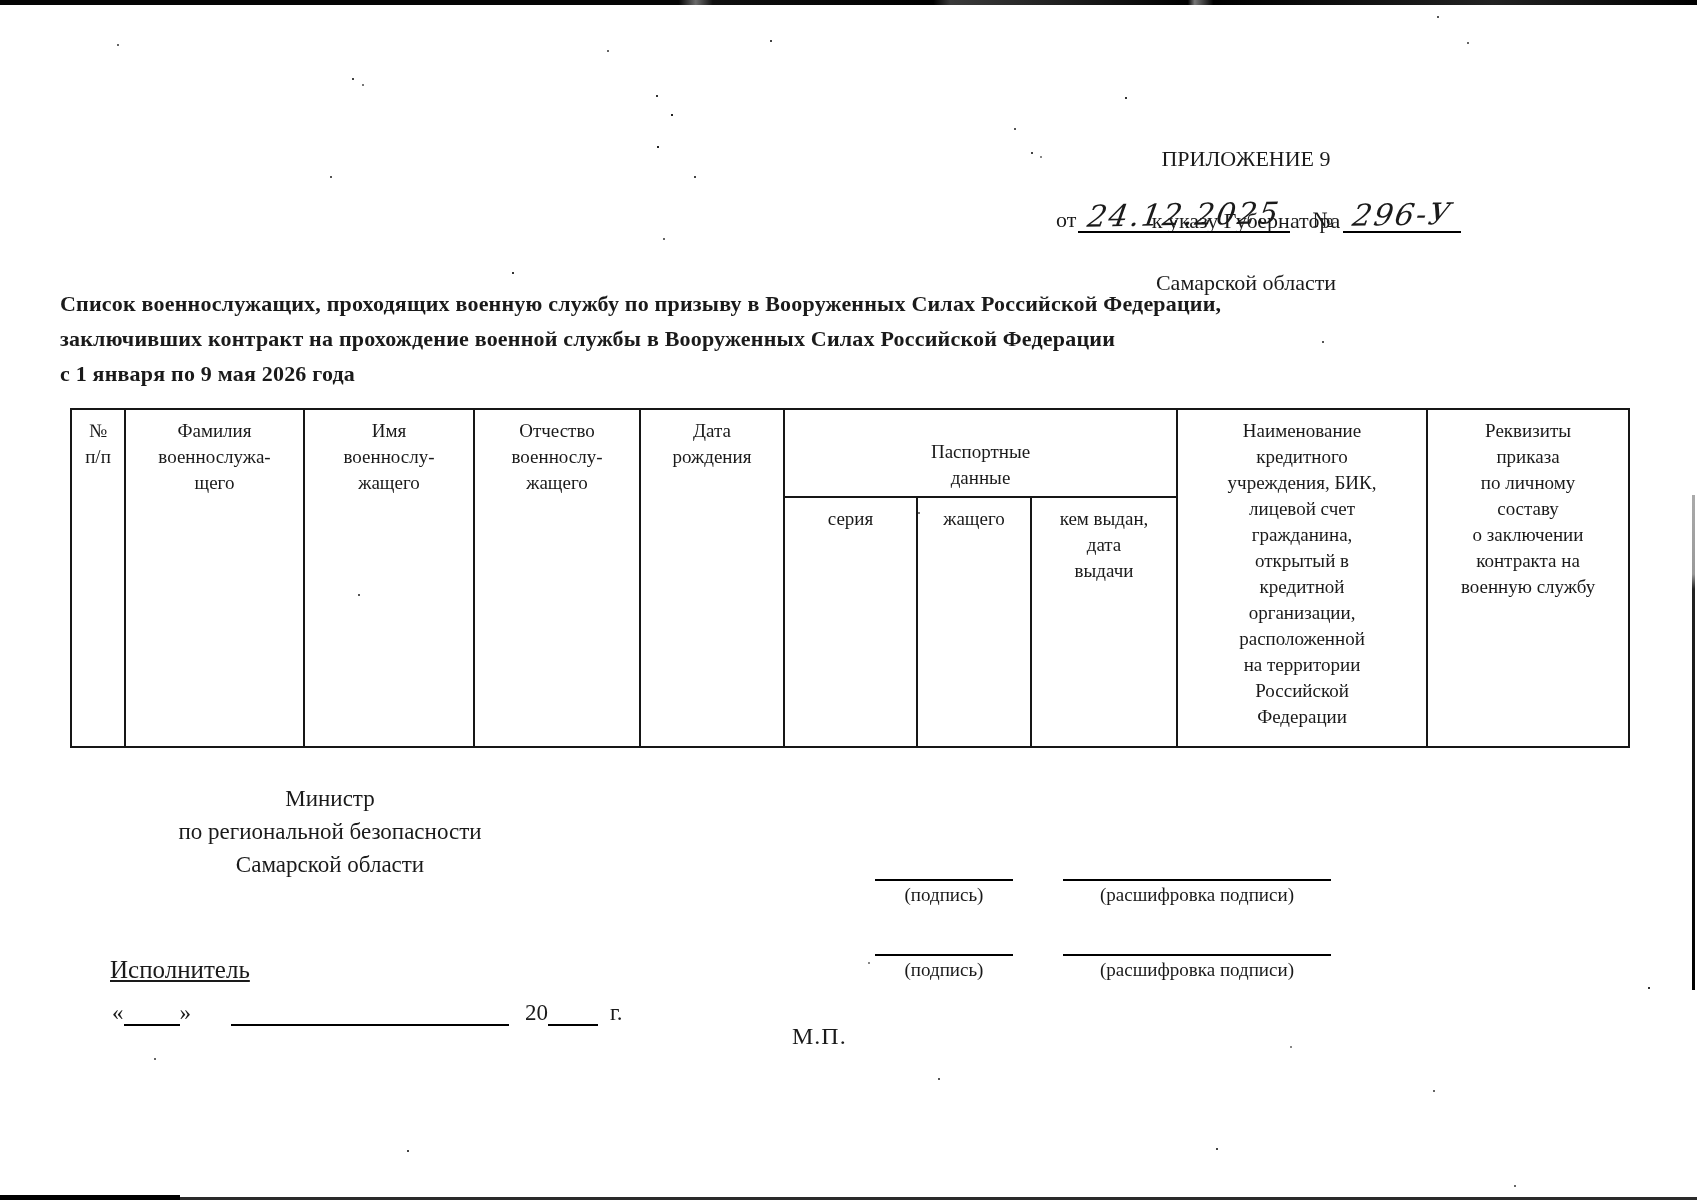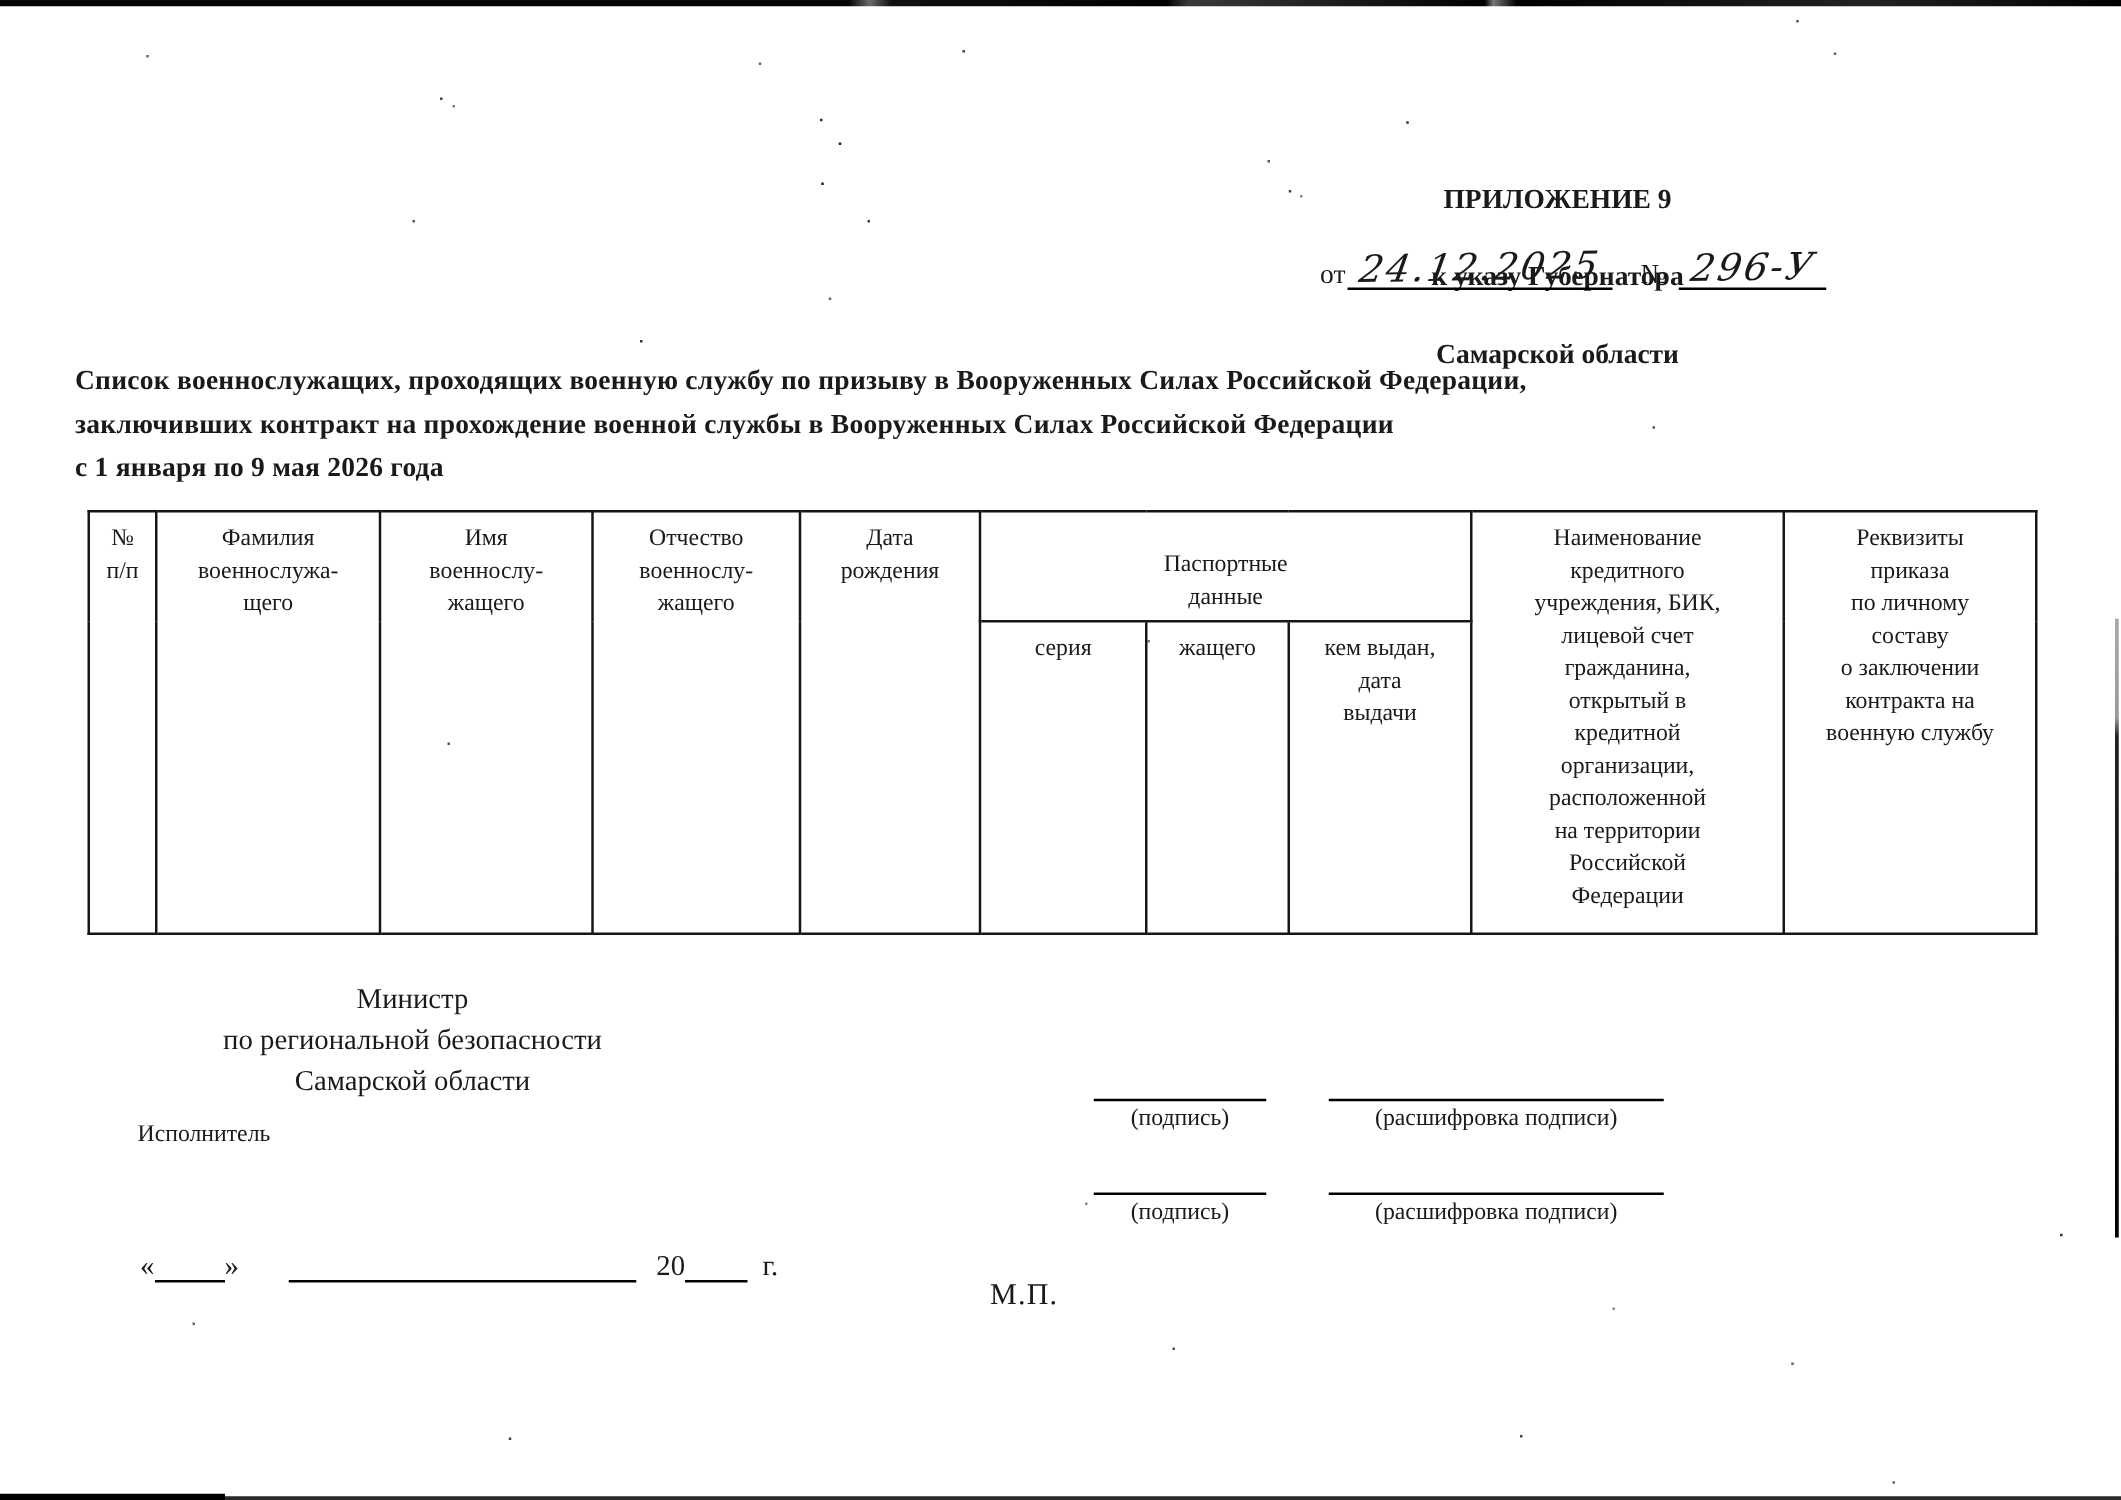--- a/index.html
+++ b/index.html
@@ -36,21 +36,21 @@
       1014px 128px 0 0 #555, 1031px 152px 0 0 #444, 1040px 156px 0 0 #888,
       117px 44px 0 0 #666, 154px 1058px 0 0 #666, 407px 1150px 0 0 #444,
       1648px 987px 0 0 #333, 1437px 16px 0 0 #555, 1467px 42px 0 0 #666,
       938px 1078px 0 0 #555, 1216px 1148px 0 0 #444, 1290px 1046px 0 0 #888,
       1433px 1090px 0 0 #666, 868px 962px 0 0 #888, 1322px 341px 0 0 #555,
       918px 512px 0 0 #777, 358px 594px 0 0 #555, 1514px 1185px 0 0 #666;
   }
   
   .appendix{
     position:absolute;left:1060px;top:112px;width:372px;
-    text-align:center;font-size:22px;line-height:31px;white-space:pre-line;font-weight:bold;
+    text-align:center;font-size:22px;line-height:31px;white-space:pre-line;
   }
   .from-line{
     position:absolute;left:1056px;top:200px;
     display:flex;align-items:flex-end;font-size:22px;
   }
   .hw-field{
     display:inline-block;border-bottom:2px solid #000;
     width:212px;text-align:center;margin-left:2px;
   }
   .hw-field.num{width:118px;margin-left:10px;}
@@ -79,21 +79,21 @@
     padding:8px 3px 0 3px;white-space:pre-line;
   }
   tr.row-top{height:88px;}
   tr.row-sub{height:250px;}
   
   .minister{
     position:absolute;left:140px;top:782px;width:380px;
     text-align:center;font-size:23px;line-height:33px;white-space:pre-line;
   }
   .executor{
-    position:absolute;left:110px;top:897px;font-size:19px;
+    position:absolute;left:110px;top:956px;font-size:25px;text-decoration:underline;
   }
   .sig-set{position:absolute;left:875px;display:flex;gap:50px;font-size:19px;}
   .sig-set.first{top:879px;}
   .sig-set.second{top:954px;}
   .sig{border-top:2px solid #000;text-align:center;padding-top:3px;}
   .sig.w1{width:138px;}
   .sig.w2{width:268px;}
   .date-line{
     position:absolute;left:112px;top:998px;
     display:flex;align-items:flex-end;font-size:23px;

